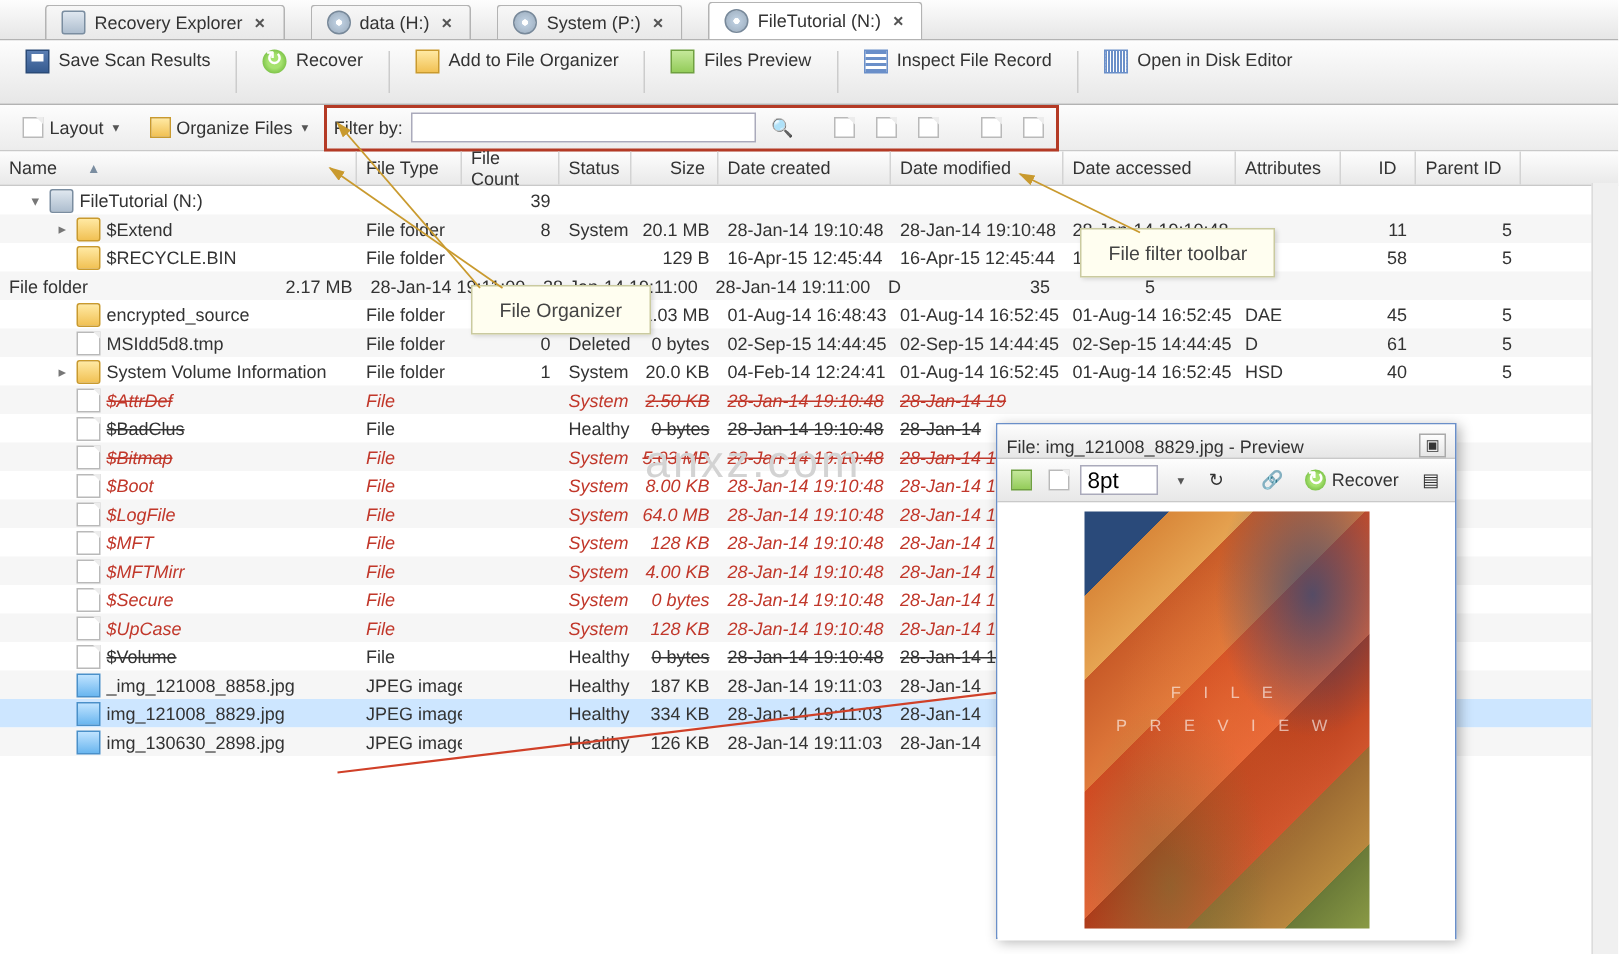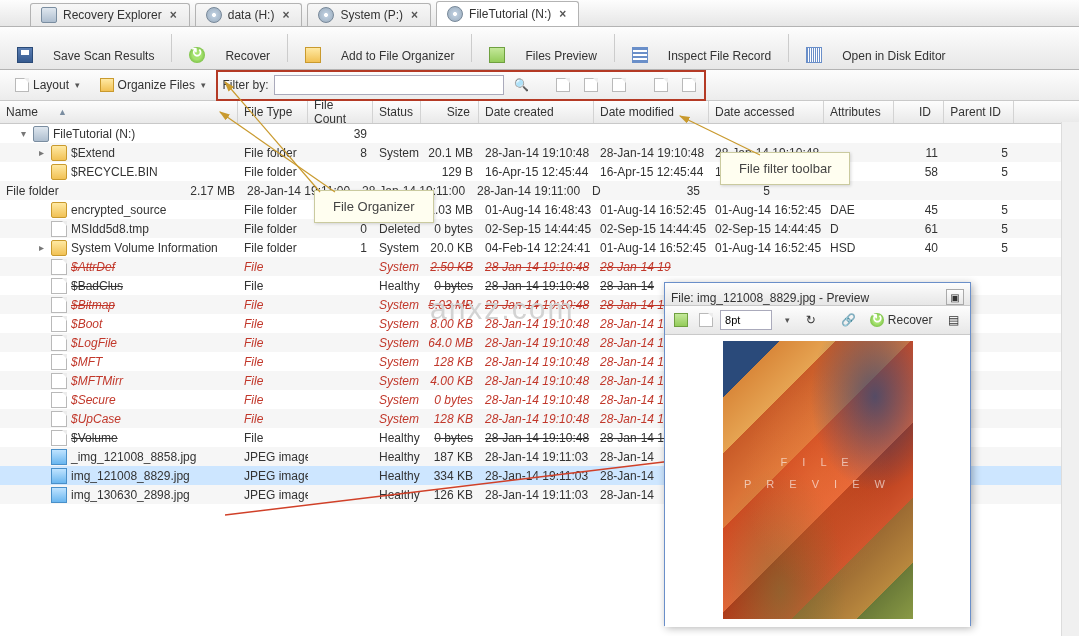--- a/index.html
+++ b/index.html
@@ -1,22 +1,22 @@
 <!DOCTYPE html>
 <html><head>
 <meta charset="utf-8">
 <style>
 html,body{margin:0;padding:0;font-family:"Segoe UI",Tahoma,sans-serif;font-size:12px;color:#333;background:#fff}
 .app{width:1079px;height:636px;position:relative;background:#fff;overflow:hidden}
 .tabs{display:flex;height:26px;background:linear-gradient(#fdfdfd,#e6e6e6);border-bottom:1px solid #b3b3b3;padding-left:30px;align-items:flex-end}
-.tab{display:flex;align-items:center;gap:6px;height:22px;padding:0 10px;background:linear-gradient(#f7f7f7,#e9e9e9);border:1px solid #b3b3b3;border-bottom:none;border-radius:3px 3px 0 0;margin-right:5px;cursor:pointer}
+.tab{display:flex;align-items:center;gap:6px;height:22px;padding:0 10px;background:linear-gradient(#f7f7f7,#e9e9e9);border:1px solid #b3b3b3;border-bottom:none;border-radius:3px 3px 0 0;margin-right:17px;cursor:pointer}
 .tab.active{background:#fff;height:24px}
 .tab-close{color:#555;font-weight:bold;padding:0 2px}
 .toolbar{display:flex;height:42px;background:linear-gradient(#fdfdfd,#e7e7e7);border-bottom:1px solid #b3b3b3;align-items:center;padding:0 6px}
-.tbtn{display:flex;align-items:flex-end;gap:20px;height:30px;padding:0 10px;border:1px solid transparent;border-radius:3px;cursor:pointer}
+.tbtn{display:flex;align-items:flex-start;gap:6px;height:30px;padding:0 10px;border:1px solid transparent;border-radius:3px;cursor:pointer}
 .sep{width:1px;height:28px;background:#ccc;margin:0 6px}
 .subbar{display:flex;height:30px;background:linear-gradient(#fdfdfd,#ececec);border-bottom:1px solid #c9c9c9;align-items:center;padding:0 6px;gap:2px}
 .subbtn{display:flex;align-items:center;gap:4px;height:22px;padding:0 8px;border:1px solid transparent;border-radius:2px;cursor:pointer}
 .filter-wrap{display:flex;align-items:center;gap:6px;border:2px solid #b43a25;padding:1px 4px;height:25px}
 .filter-input{width:220px;height:18px;border:1px solid #aab;background:#fff;padding:0 4px}
 .grid-head{display:flex;height:22px;background:linear-gradient(#fdfdfd,#e9e9e9);border-bottom:1px solid #c9c9c9;align-items:center;font-size:12px;color:#333}
 .gh{border-right:1px solid #d3d3d3;height:100%;display:flex;align-items:center;padding:0 6px;box-sizing:border-box;flex-shrink:0}
 .c-name{width:238px}
 .c-type{width:70px}
 .c-cnt{width:65px;justify-content:flex-end;padding-right:10px}
@@ -52,21 +52,21 @@
 .ico-recover::after{content:"↻";position:absolute;left:2px;top:-2px;color:#fff;font-size:13px;font-weight:bold}
 .ico-org{background:linear-gradient(#ffe9a3,#f1c154);border:1px solid #c99a2e;box-sizing:border-box}
 .ico-preview{background:linear-gradient(#c4e89a,#94cc5a);border:1px solid #6fa040;box-sizing:border-box}
 .ico-inspect{width:16px;height:16px;background:repeating-linear-gradient(#6a8fc9,#6a8fc9 2px,#fff 2px,#fff 4px);border:1px solid #6a8fc9;box-sizing:border-box}
 .ico-hex{width:16px;height:16px;background:repeating-linear-gradient(90deg,#6a8fc9,#6a8fc9 1px,#fff 1px,#fff 2px),repeating-linear-gradient(#6a8fc9,#6a8fc9 1px,#fff 1px,#fff 2px);border:1px solid #6a8fc9;box-sizing:border-box}
 .callout{position:absolute;background:#fffef0;border:1px solid #caca9f;padding:8px 18px;font-size:13px;color:#444;box-shadow:1px 1px 3px rgba(0,0,0,.15)}
 .preview{position:absolute;right:108px;top:282px;width:305px;height:342px;background:#f4f4f4;border:1px solid #6a8fc9;box-shadow:2px 2px 8px rgba(0,0,0,.3)}
 .preview-title{height:22px;background:linear-gradient(#fdfdfd,#e6e6e6);border-bottom:1px solid #c9c9c9;display:flex;align-items:flex-end;padding:0 6px;font-size:12px}
 .preview-close{margin-left:auto;width:16px;height:14px;border:1px solid #aaa;background:linear-gradient(#fdfdfd,#e6e6e6);display:flex;align-items:center;justify-content:center;cursor:pointer;font-size:10px}
 .preview-tb{height:28px;background:linear-gradient(#fdfdfd,#e7e7e7);border-bottom:1px solid #c9c9c9;display:flex;align-items:center;padding:0 6px;gap:4px}
-.preview-tb .sel{width:42px;height:18px;border:1px solid #aab;background:#fff;font-size:11px;padding:0 4px}
+.preview-tb .sel{width:42px;height:18px;border:1px solid #aab;background:#fff;font-size:15px;padding:0 4px}
 .preview-body{height:286px;display:flex;align-items:flex-start;justify-content:center;padding-top:6px;background:#fff}
 .preview-img{width:190px;height:278px;position:relative;background:linear-gradient(135deg,#2a4a7a 0%,#2a4a7a 12%,#d9883a 12%,#e6a452 24%,#c95b28 24%,#e07b3c 40%,#d14a22 40%,#e96538 58%,#b23718 58%,#d0542c 74%,#9b6a32 74%,#b9883e 88%,#6a7a38 88%,#8a9a45 100%)}
 .preview-img::before{content:"";position:absolute;inset:0;background:radial-gradient(ellipse at 80% 20%,rgba(42,74,122,.75) 0%,transparent 30%),radial-gradient(ellipse at 50% 50%,rgba(232,121,56,.4) 0%,transparent 55%),radial-gradient(ellipse at 30% 90%,rgba(106,122,56,.5) 0%,transparent 35%)}
 .preview-img::after{content:"F I L E\A P R E V I E W";white-space:pre;position:absolute;top:110px;left:0;right:0;text-align:center;color:rgba(255,255,255,.6);letter-spacing:6px;font-size:11px;line-height:22px}
 .sort-ind{color:#7a8da0;font-size:9px;margin-left:20px}
 .status-scroll{position:absolute;right:0;top:122px;width:17px;bottom:0;background:#f0f0f0;border-left:1px solid #dcdcdc}
 .watermark{position:absolute;left:430px;top:292px;font-size:30px;color:#d3d3d3;letter-spacing:2px;font-weight:300;pointer-events:none}
 .ptb-btn{width:20px;height:20px;border:1px solid transparent;border-radius:2px;display:flex;align-items:center;justify-content:center;cursor:pointer}
 .drop{font-size:9px;color:#555;margin-left:2px}
 svg.arrow{position:absolute;pointer-events:none;overflow:visible}

